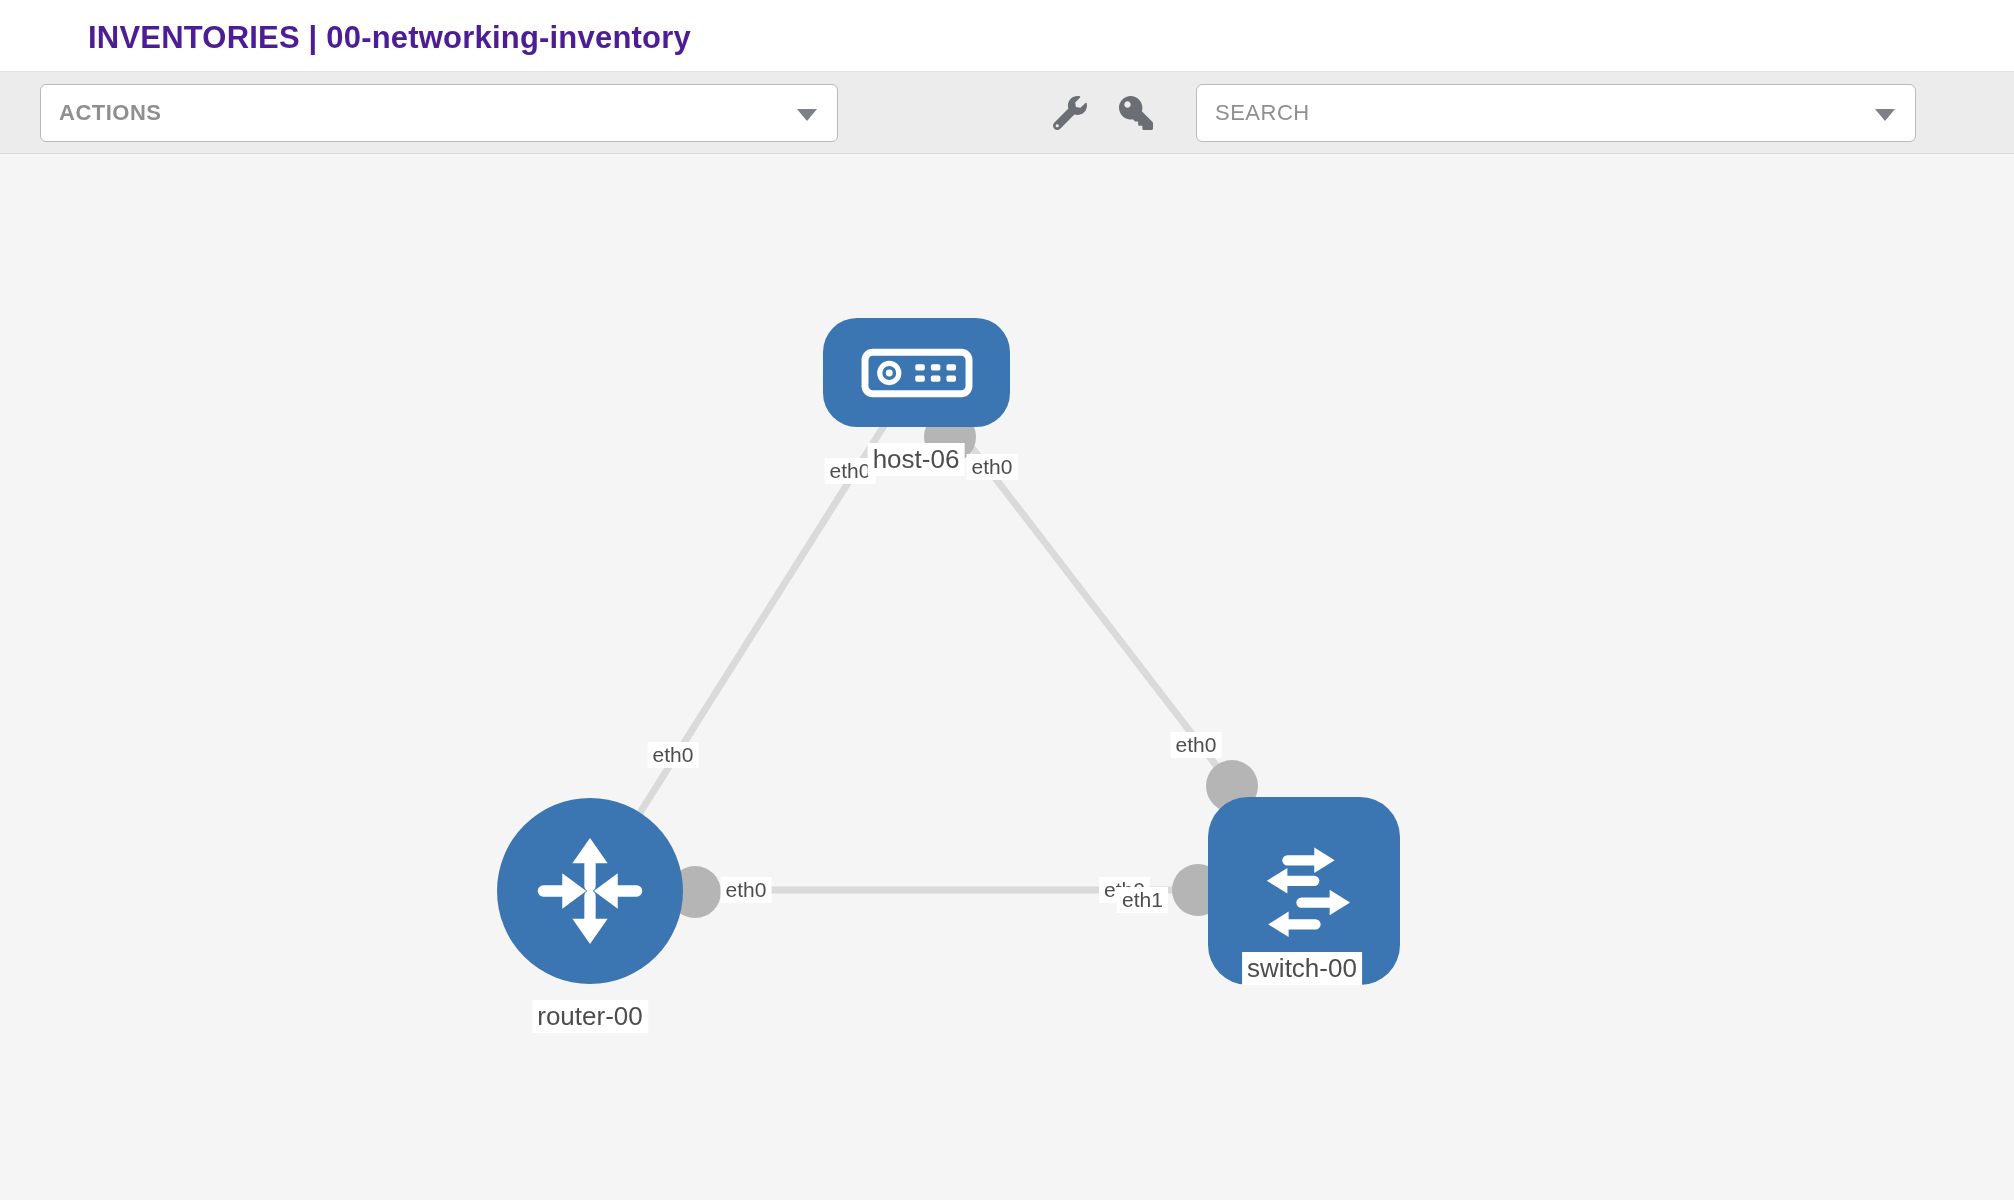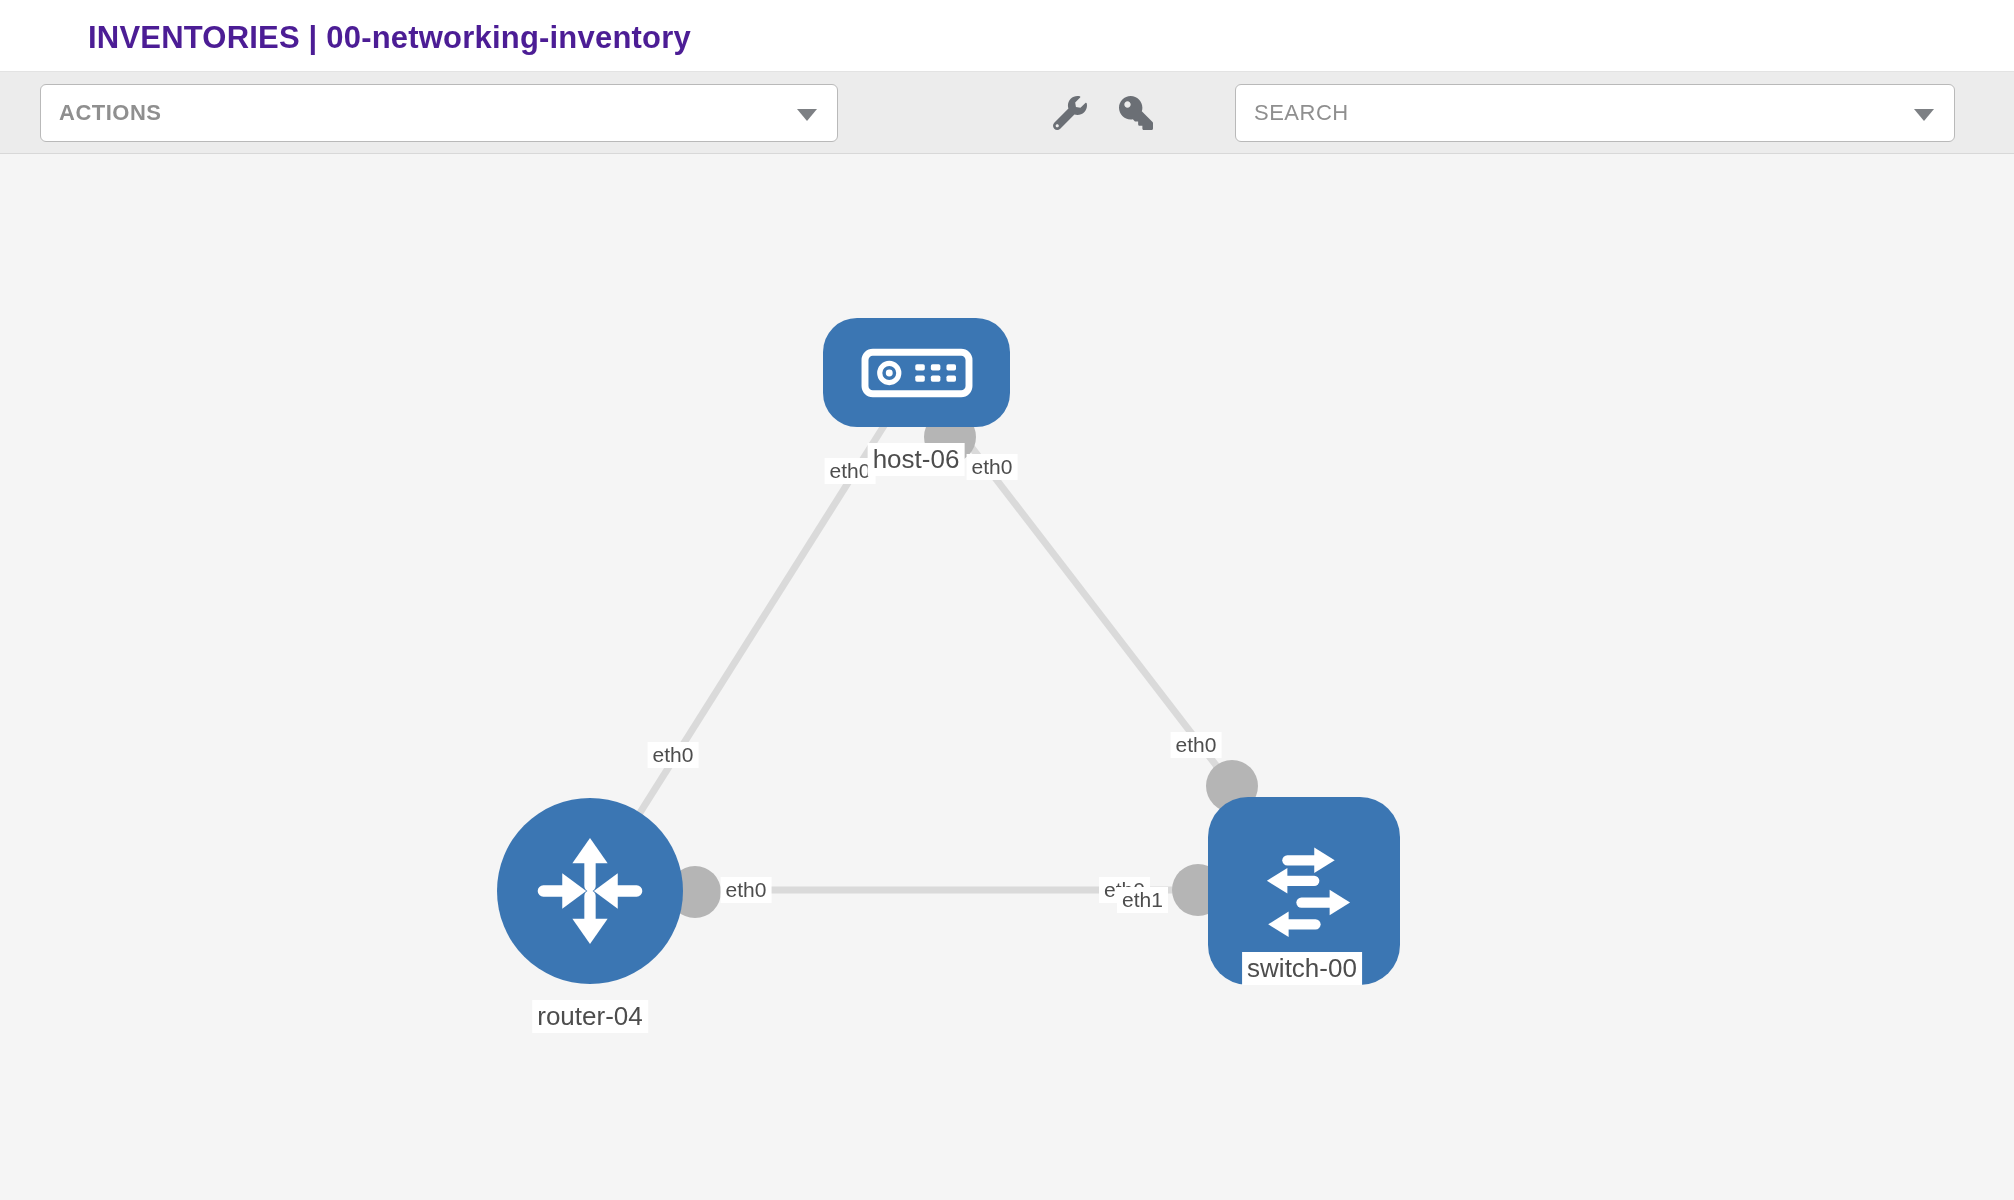--- a/index.html
+++ b/index.html
@@ -24,21 +24,21 @@
   .toolbar { position:relative; width:100%; height:82px; background:#ececec;
     border-bottom:1px solid #d8d8d8; }
   .select-box { position:absolute; top:12px; height:58px; background:#fff;
     border:1.5px solid #b9b9b9; border-radius:6px; display:flex; align-items:center;
     padding:0 18px; cursor:pointer; }
   .select-box .label { font-size:22px; color:#8f8f8f; letter-spacing:.5px; }
   .chevron-down { position:absolute; right:20px; top:24px; width:0; height:0;
     border-left:10px solid transparent; border-right:10px solid transparent;
     border-top:12px solid #7d8084; }
   .actions-box { left:40px;  width:798px;font-weight:bold; }
-  .search-box  { left:1235px; width:720px;text-align:right; }
+  .search-box  { left:1196px; width:720px;text-align:right; }
   .tool-icon-btn { position:absolute; top:22px; width:40px; height:40px; border:none;
     background:transparent; cursor:pointer; color:#6b6f75; }
   .tool-icon-btn svg { width:34px; height:34px; fill:#6b6f75; }
   .wrench-btn { left:1050px; }
   .key-btn    { left:1116px; }
 
   
   .canvas { position:relative; width:2014px; height:1046px; background:#f5f5f5; }
   .links-svg { position:absolute; left:0; top:0; }
 
@@ -150,16 +150,16 @@
   <div class="chip if-chip center-x" style="left:850px; top:304px;">eth0</div>
   <div class="chip if-chip center-x" style="left:992px; top:300px;">eth0</div>
   <div class="chip if-chip center-x" style="left:673px; top:588px;">eth0</div>
   <div class="chip if-chip center-x" style="left:1196px; top:578px;">eth0</div>
   <div class="chip if-chip center-x" style="left:746px; top:723px;">eth0</div>
 
   <div class="chip if-chip" style="left:1099px; top:723px;">eth0</div>
   <div class="chip if-chip" style="left:1117px; top:733px;">eth1</div>
 
   <div class="chip node-chip" style="left:916px; top:289px;">host-06</div>
-  <div class="chip node-chip" style="left:590px; top:846px;">router-04</div>
+  <div class="chip node-chip" style="left:590px; top:846px;">router-00</div>
   <div class="chip node-chip" style="left:1302px; top:798px;">switch-00</div>
 
 </div>
 
 </body></html>

